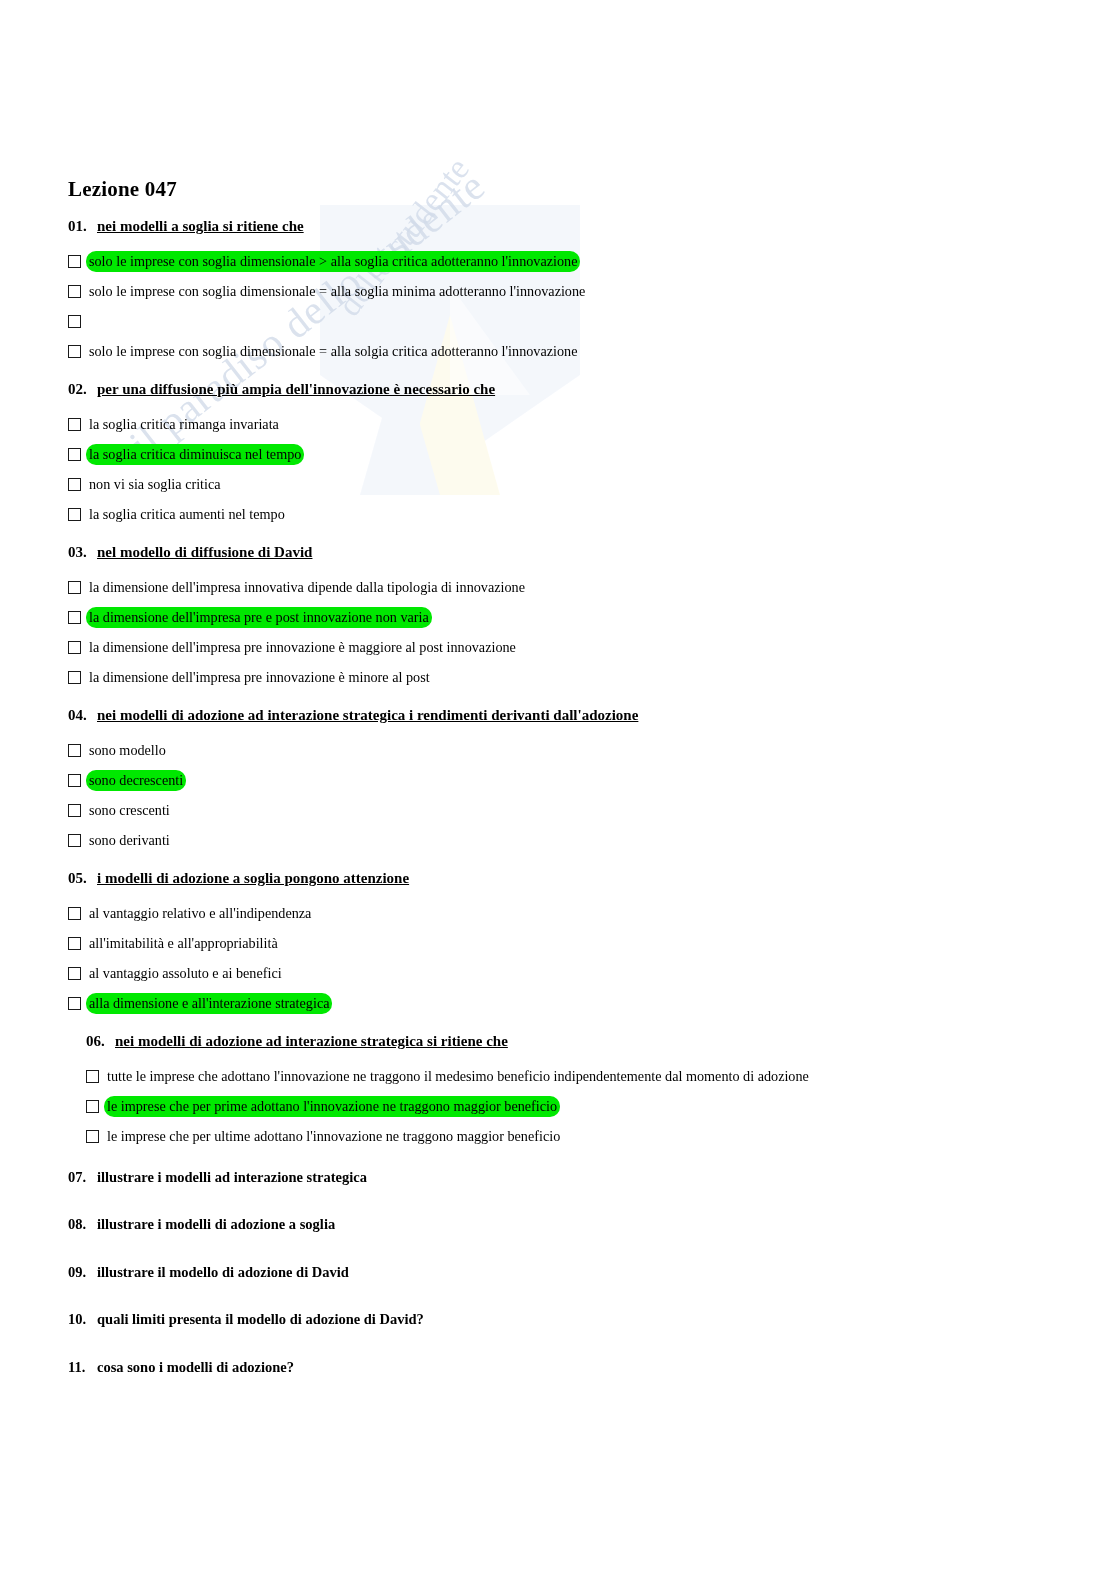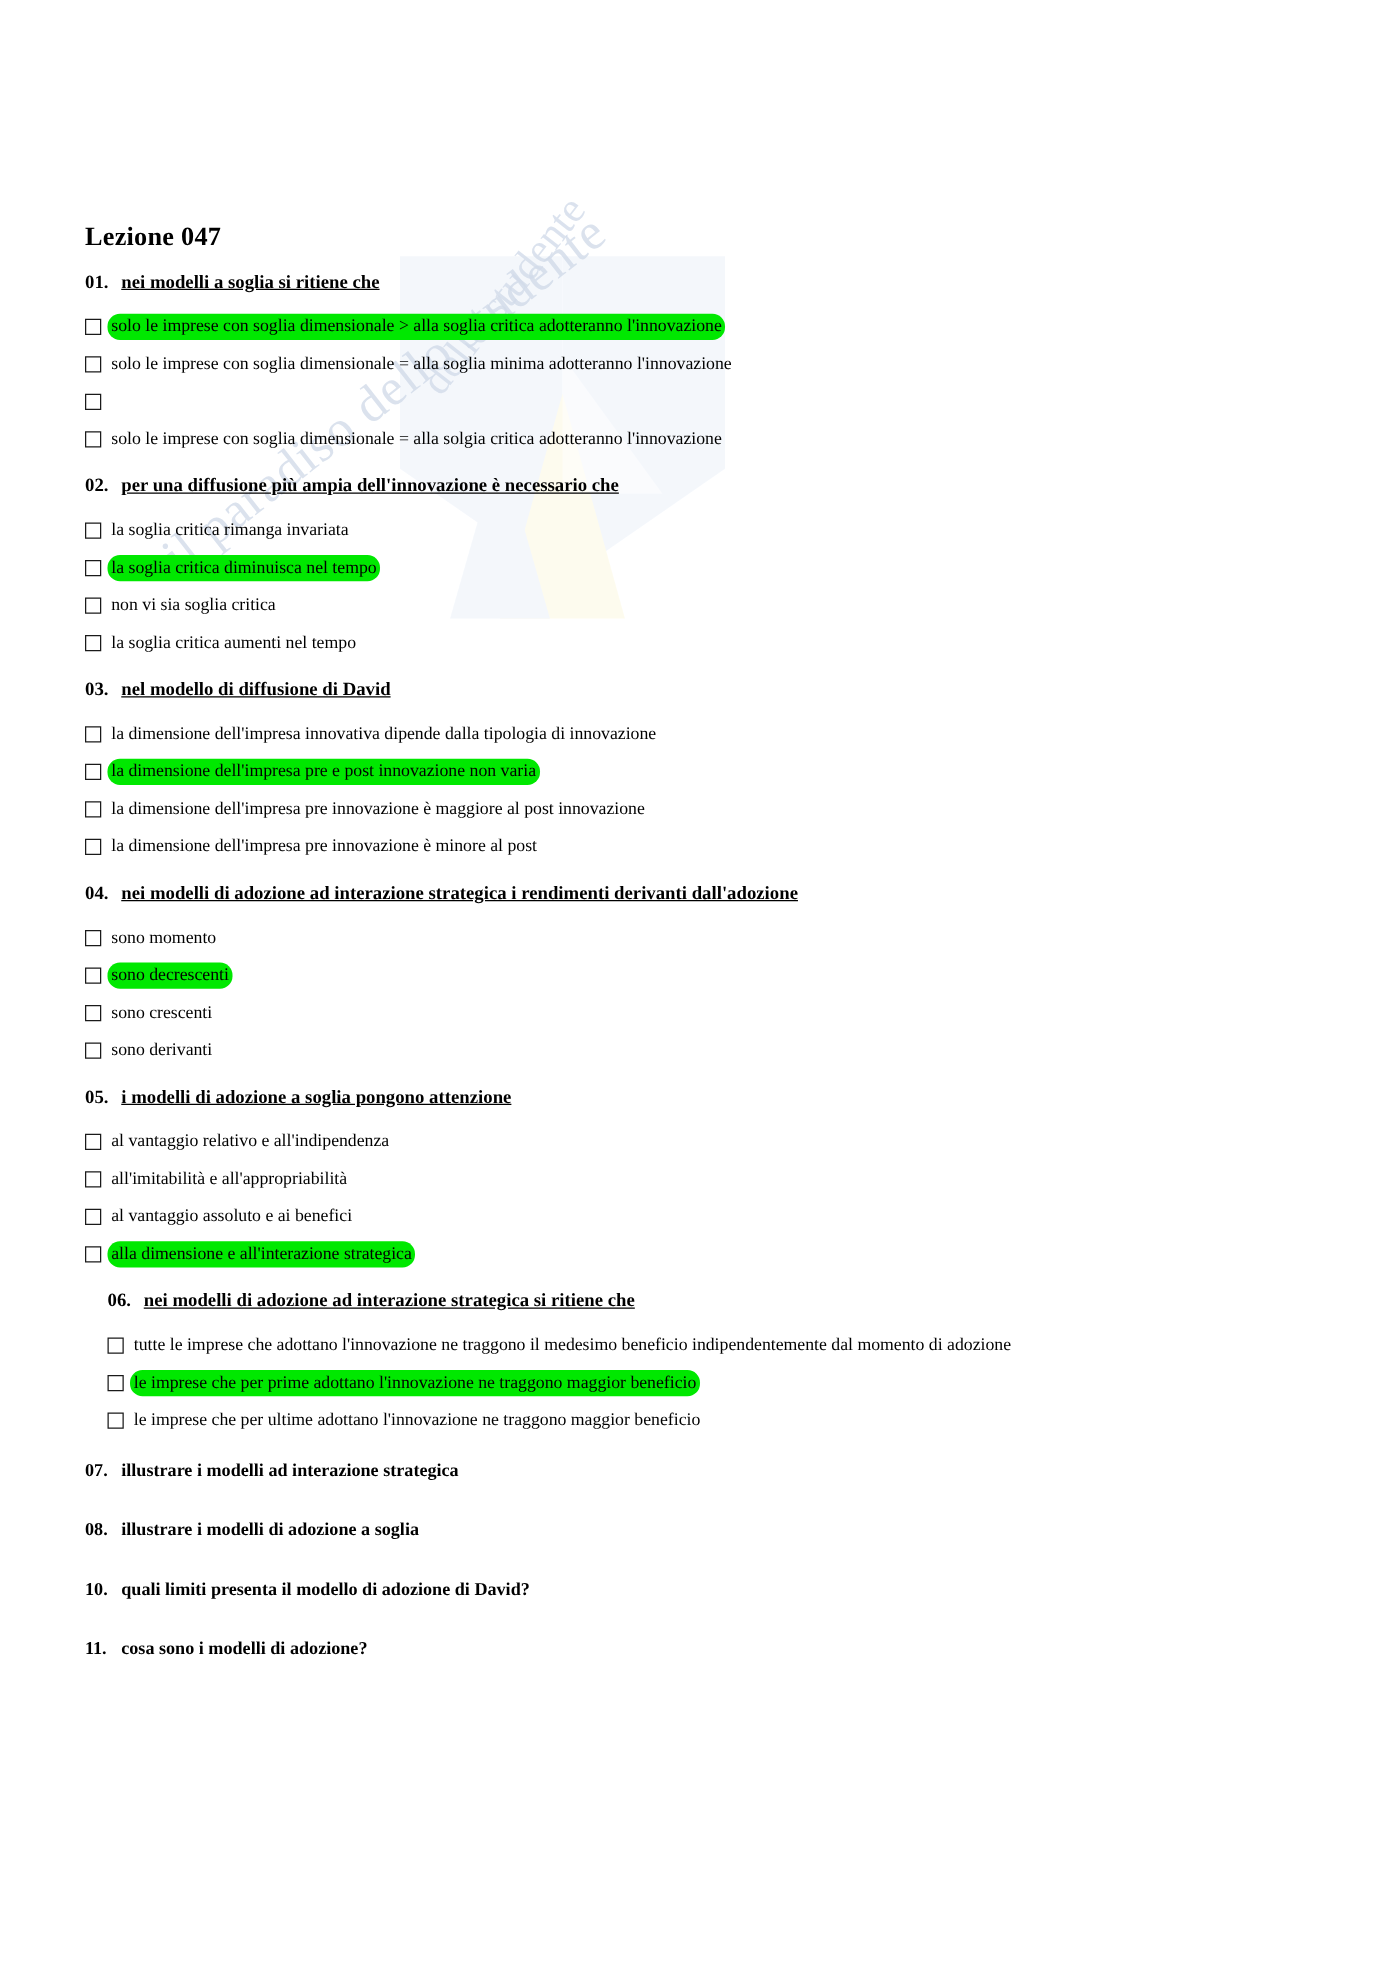--- a/index.html
+++ b/index.html
@@ -206,21 +206,21 @@
           </div>
           <div class="option-row">
             <span class="checkbox"></span>
             <span class="opt-label">la dimensione dell'impresa pre innovazione è minore al post</span>
           </div>
         </div>
         <div class="question-block">
           <div class="q-head"><span class="q-num">04.</span><span class="q-text">nei modelli di adozione ad interazione strategica i rendimenti derivanti dall'adozione</span></div>
           <div class="option-row">
             <span class="checkbox"></span>
-            <span class="opt-label">sono momento</span>
+            <span class="opt-label">sono modello</span>
           </div>
           <div class="option-row">
             <span class="checkbox"></span>
             <span class="opt-label hl">sono decrescenti</span>
           </div>
           <div class="option-row">
             <span class="checkbox"></span>
             <span class="opt-label">sono crescenti</span>
           </div>
           <div class="option-row">
@@ -260,18 +260,19 @@
           <div class="option-row">
             <span class="checkbox"></span>
             <span class="opt-label">le imprese che per ultime adottano l'innovazione ne traggono maggior beneficio</span>
           </div>
         </div>
       </div>
 
     <div class="open-list" id="open-container">
         <div class="open-q"><span class="q-num">07.</span><span>illustrare i modelli ad interazione strategica</span></div>
         <div class="open-q"><span class="q-num">08.</span><span>illustrare i modelli di adozione a soglia</span></div>
+        <div class="open-q"><span class="q-num">09.</span><span>illustrare il modello  di adozione di David</span></div>
         <div class="open-q"><span class="q-num">10.</span><span>quali limiti presenta il modello di adozione di David?</span></div>
         <div class="open-q"><span class="q-num">11.</span><span>cosa sono i modelli di adozione?</span></div>
       </div>
 
   </div>
 </div>
 
 </body></html>

